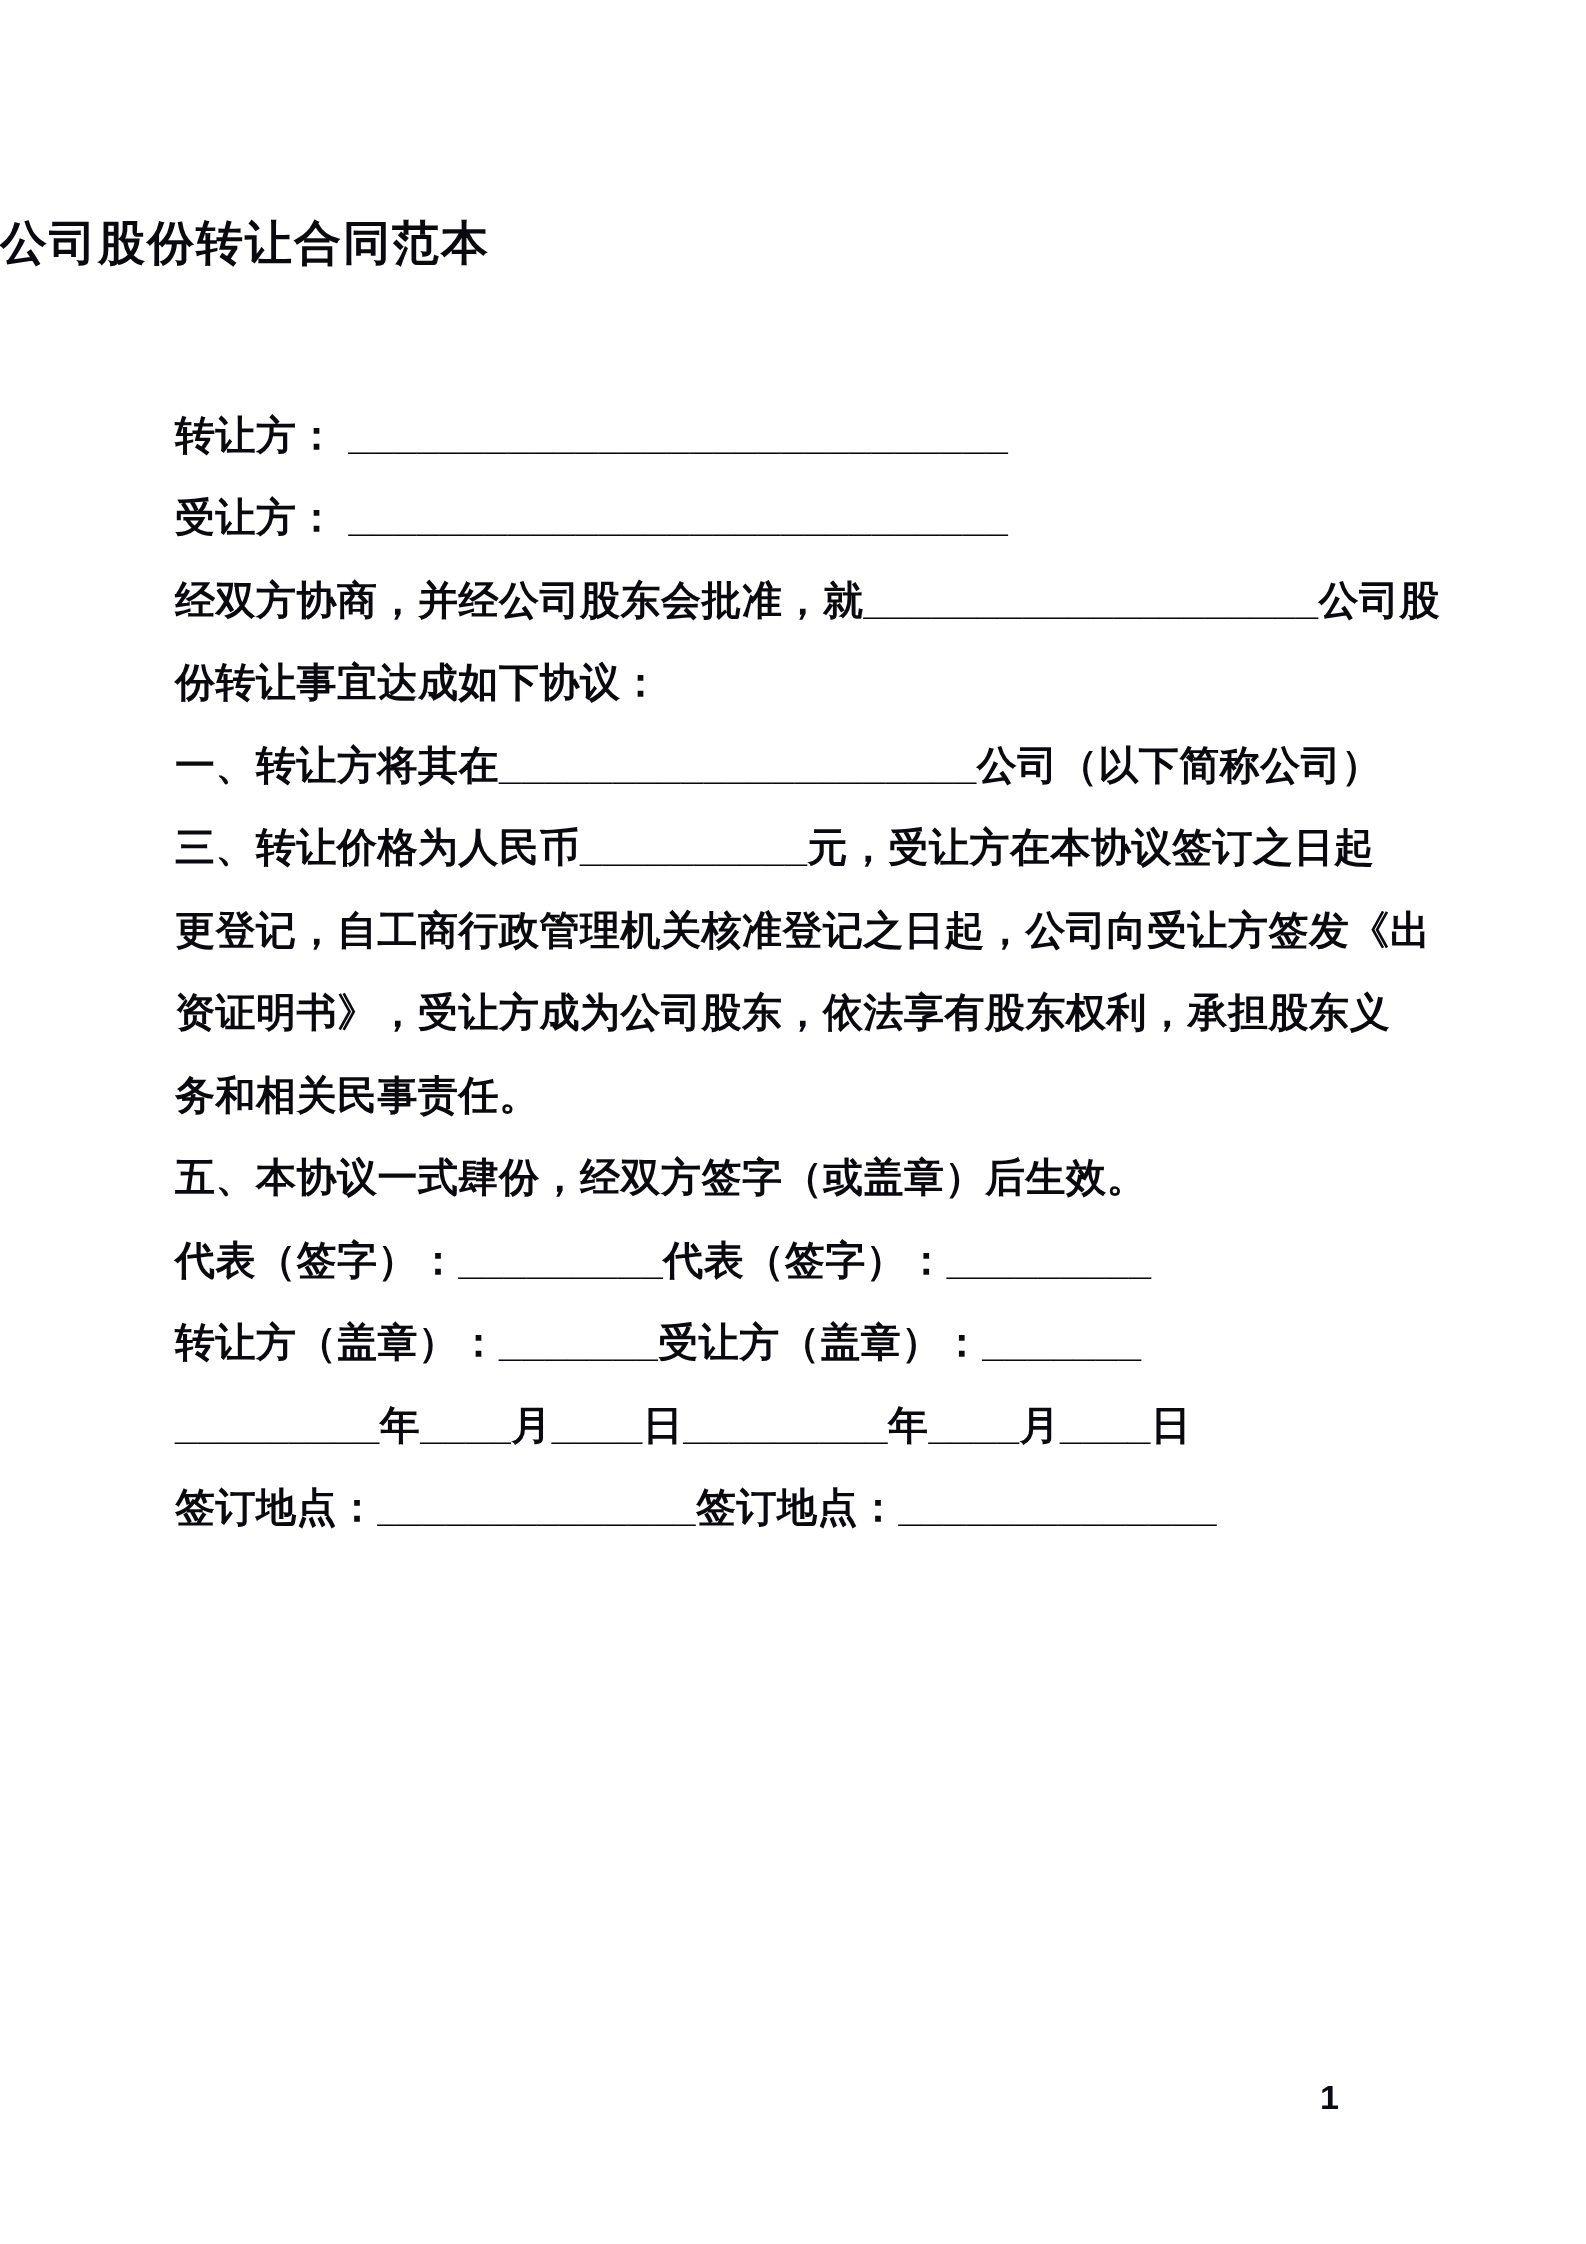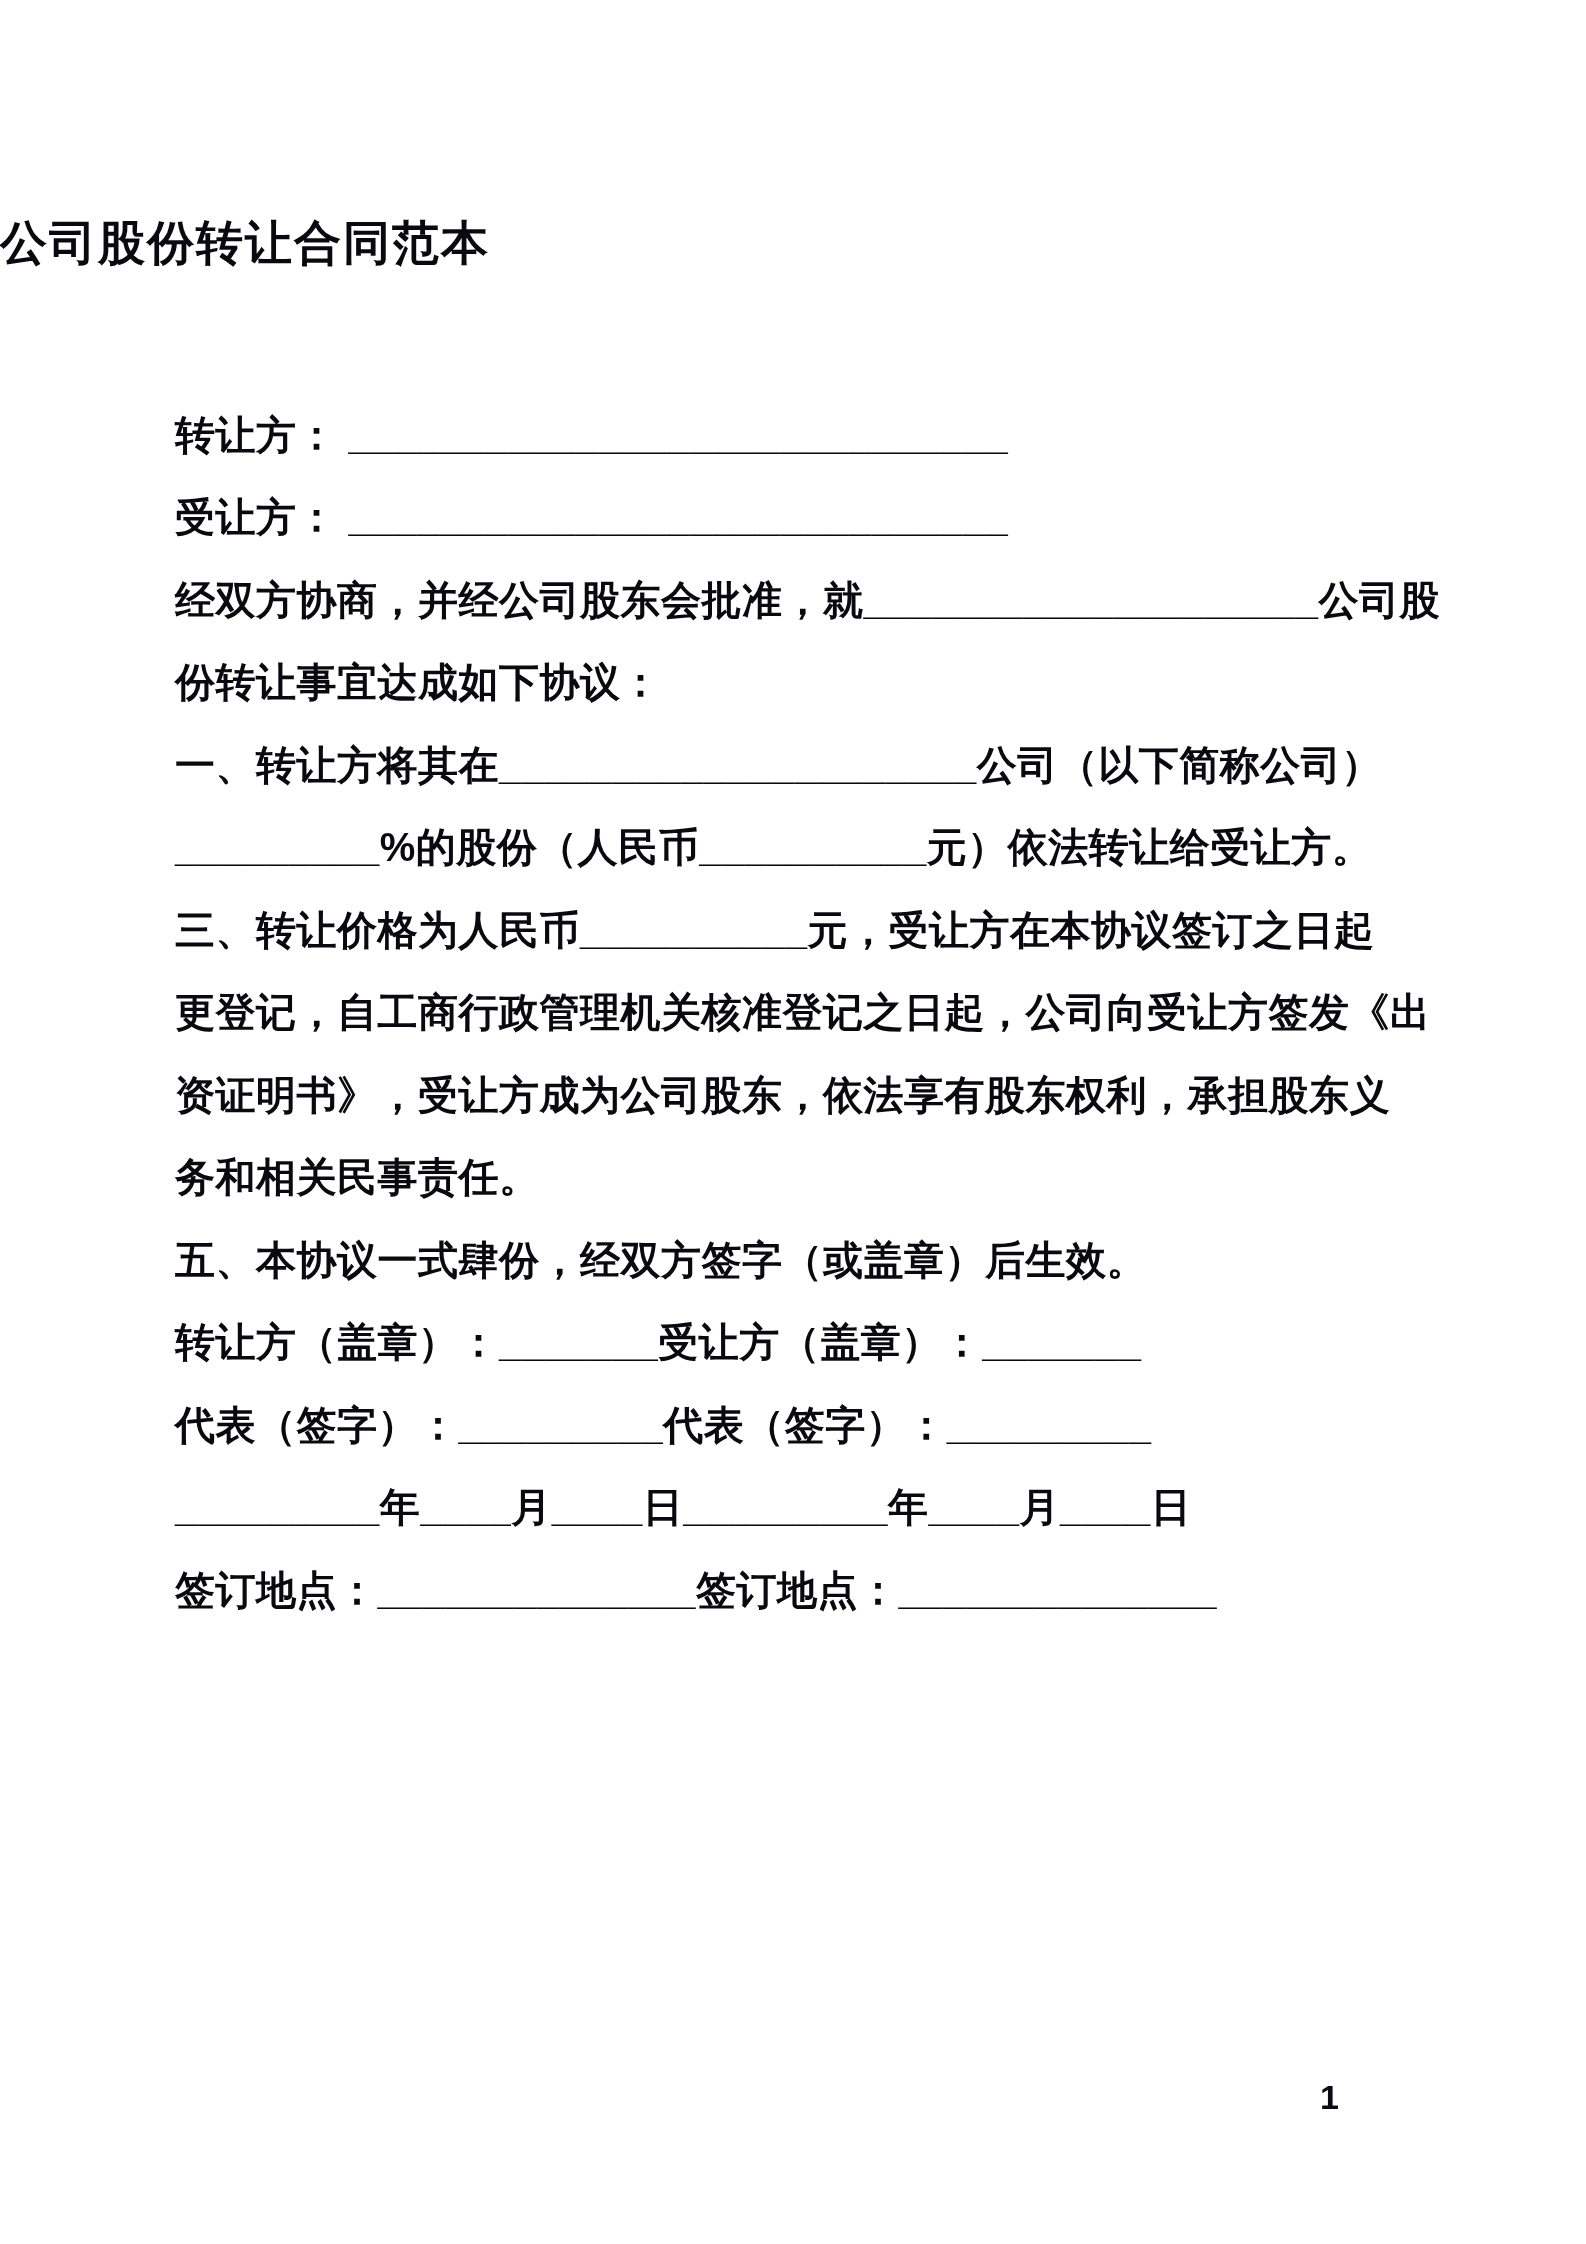--- a/index.html
+++ b/index.html
@@ -55,27 +55,26 @@
 <div class="page">
 
   <h1 class="doc-title">公司股份转让合同范本</h1>
 
   <div class="doc-body">
     <div class="line">转让方： _____________________________</div>
     <div class="line">受让方： _____________________________</div>
     <div class="line">经双方协商，并经公司股东会批准，就____________________公司股</div>
     <div class="line">份转让事宜达成如下协议：</div>
     <div class="line">一、转让方将其在_____________________公司（以下简称公司）</div>
-    <div class="line">_________%的股份（人民币__________元）依法转让给受让方。</div>
     <div class="line">三、转让价格为人民币__________元，受让方在本协议签订之日起</div>
     <div class="line">更登记，自工商行政管理机关核准登记之日起，公司向受让方签发《出</div>
     <div class="line">资证明书》，受让方成为公司股东，依法享有股东权利，承担股东义</div>
     <div class="line">务和相关民事责任。</div>
     <div class="line">五、本协议一式肆份，经双方签字（或盖章）后生效。</div>
+    <div class="line">代表（签字）：_________代表（签字）：_________</div>
     <div class="line">转让方（盖章）：_______受让方（盖章）：_______</div>
-    <div class="line">代表（签字）：_________代表（签字）：_________</div>
     <div class="line">_________年____月____日_________年____月____日</div>
     <div class="line">签订地点：______________签订地点：______________</div>
   </div>
 
   <div class="page-number">1</div>
 
 </div>
 
 </body></html>

